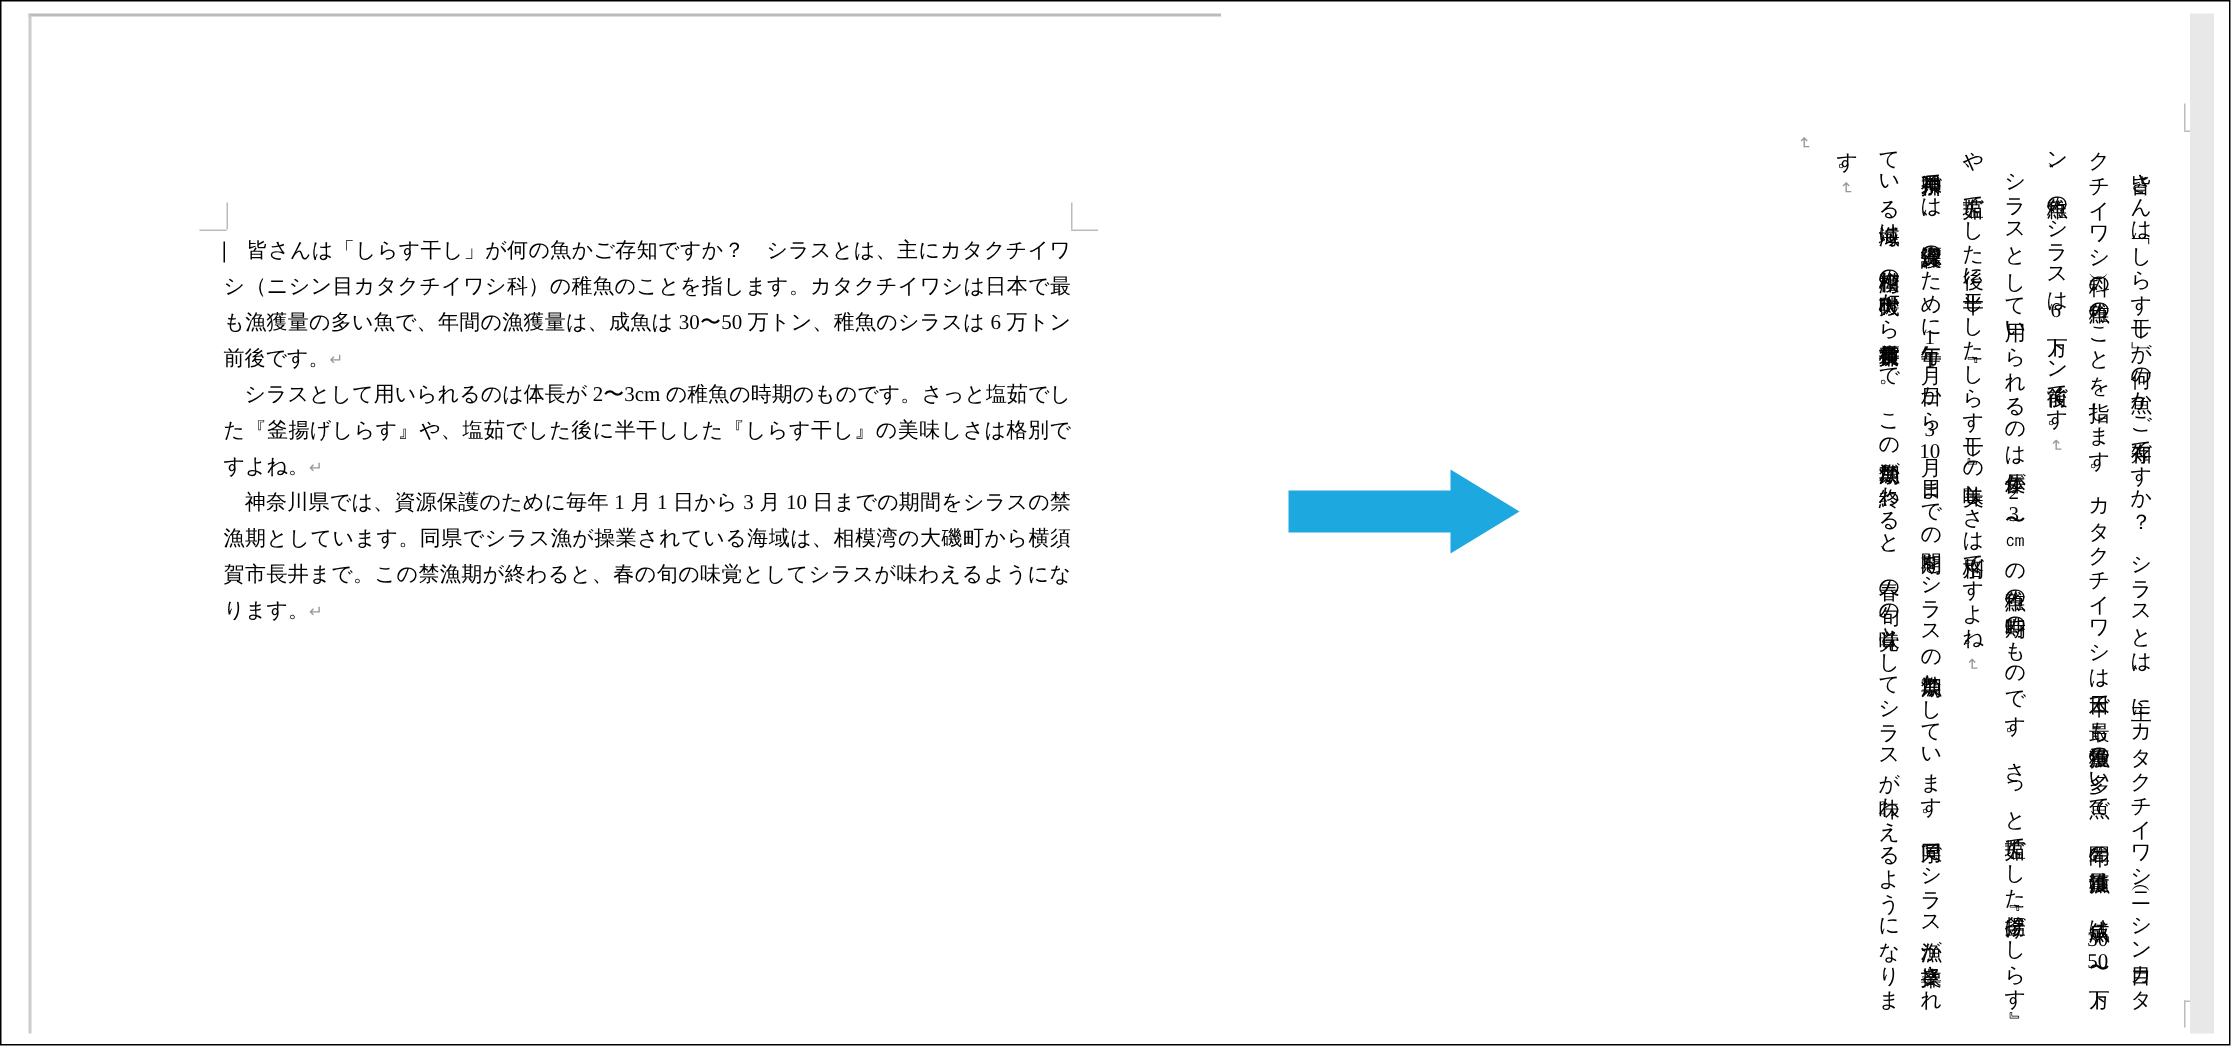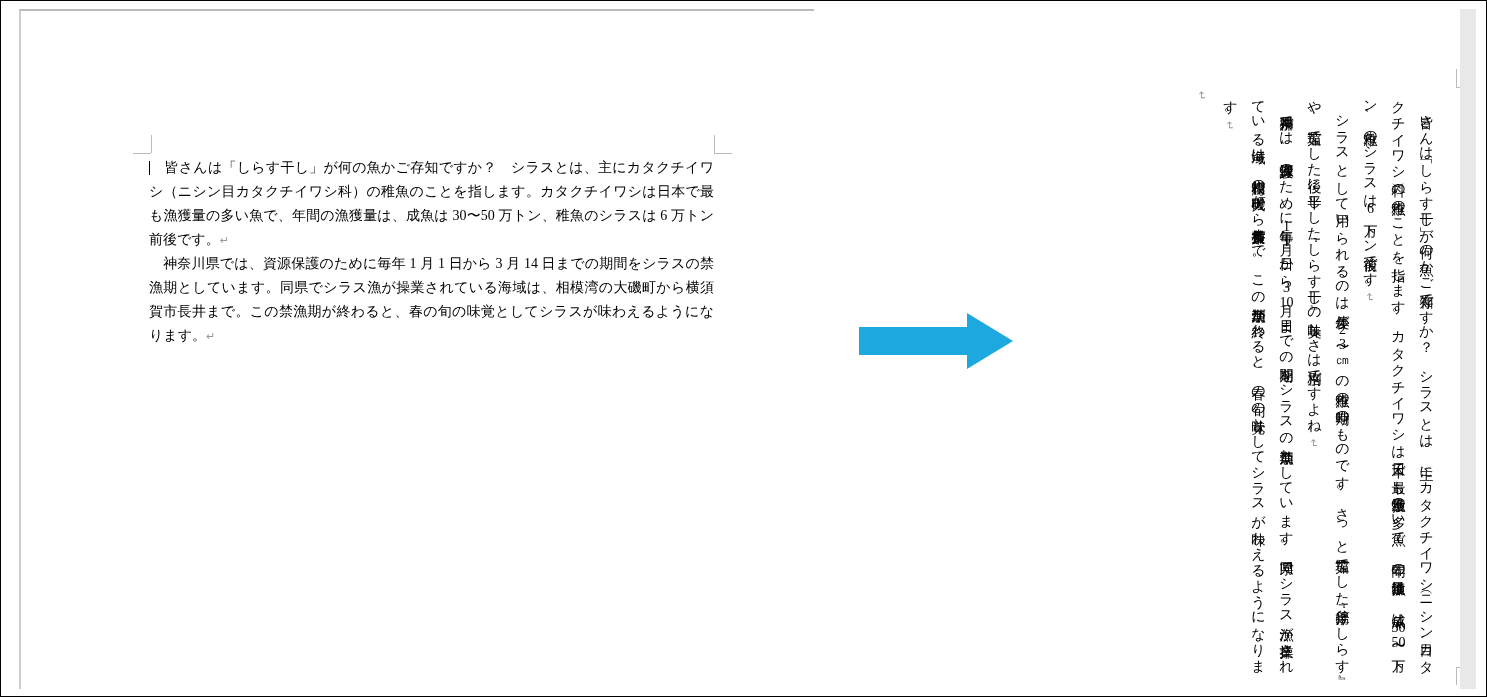--- a/index.html
+++ b/index.html
@@ -180,21 +180,22 @@
     }
   </style>
 </head>
 <body>
 
 <div class="page-left">
   <div class="corner-mark corner-tl"></div>
   <div class="corner-mark corner-tr"></div>
   <div class="page-left-inner">
     <p><span class="cursor-mark"></span>　<span>皆さんは「しらす干し」が何の魚かご存知ですか？　シラスとは、主にカタクチイワシ（ニシン目カタクチイワシ科）の稚魚のことを指します。カタクチイワシは日本で最も漁獲量の多い魚で、年間の漁獲量は、成魚は 30〜50 万トン、稚魚のシラスは 6 万トン前後です。</span><span class="pilcrow">↵</span></p>
-    <p>　<span>神奈川県では、資源保護のために毎年 1 月 1 日から 3 月 14 日までの期間をシラスの禁漁期としています。同県でシラス漁が操業されている海域は、相模湾の大磯町から横須賀市長井まで。この禁漁期が終わると、春の旬の味覚としてシラスが味わえるようになります。</span><span class="pilcrow">↵</span></p>
+    <p>　<span>シラスとして用いられるのは体長が 2〜3cm の稚魚の時期のものです。さっと塩茹でした『釜揚げしらす』や、塩茹でした後に半干しした『しらす干し』の美味しさは格別ですよね。</span><span class="pilcrow">↵</span></p>
+    <p>　<span>神奈川県では、資源保護のために毎年 1 月 1 日から 3 月 10 日までの期間をシラスの禁漁期としています。同県でシラス漁が操業されている海域は、相模湾の大磯町から横須賀市長井まで。この禁漁期が終わると、春の旬の味覚としてシラスが味わえるようになります。</span><span class="pilcrow">↵</span></p>
   </div>
 </div>
 
 <div class="arrow">
   <div class="arrow-shaft"></div>
   <div class="arrow-head"></div>
 </div>
 
 <div class="page-right">
   <div class="page-right-corner-tr"></div>

